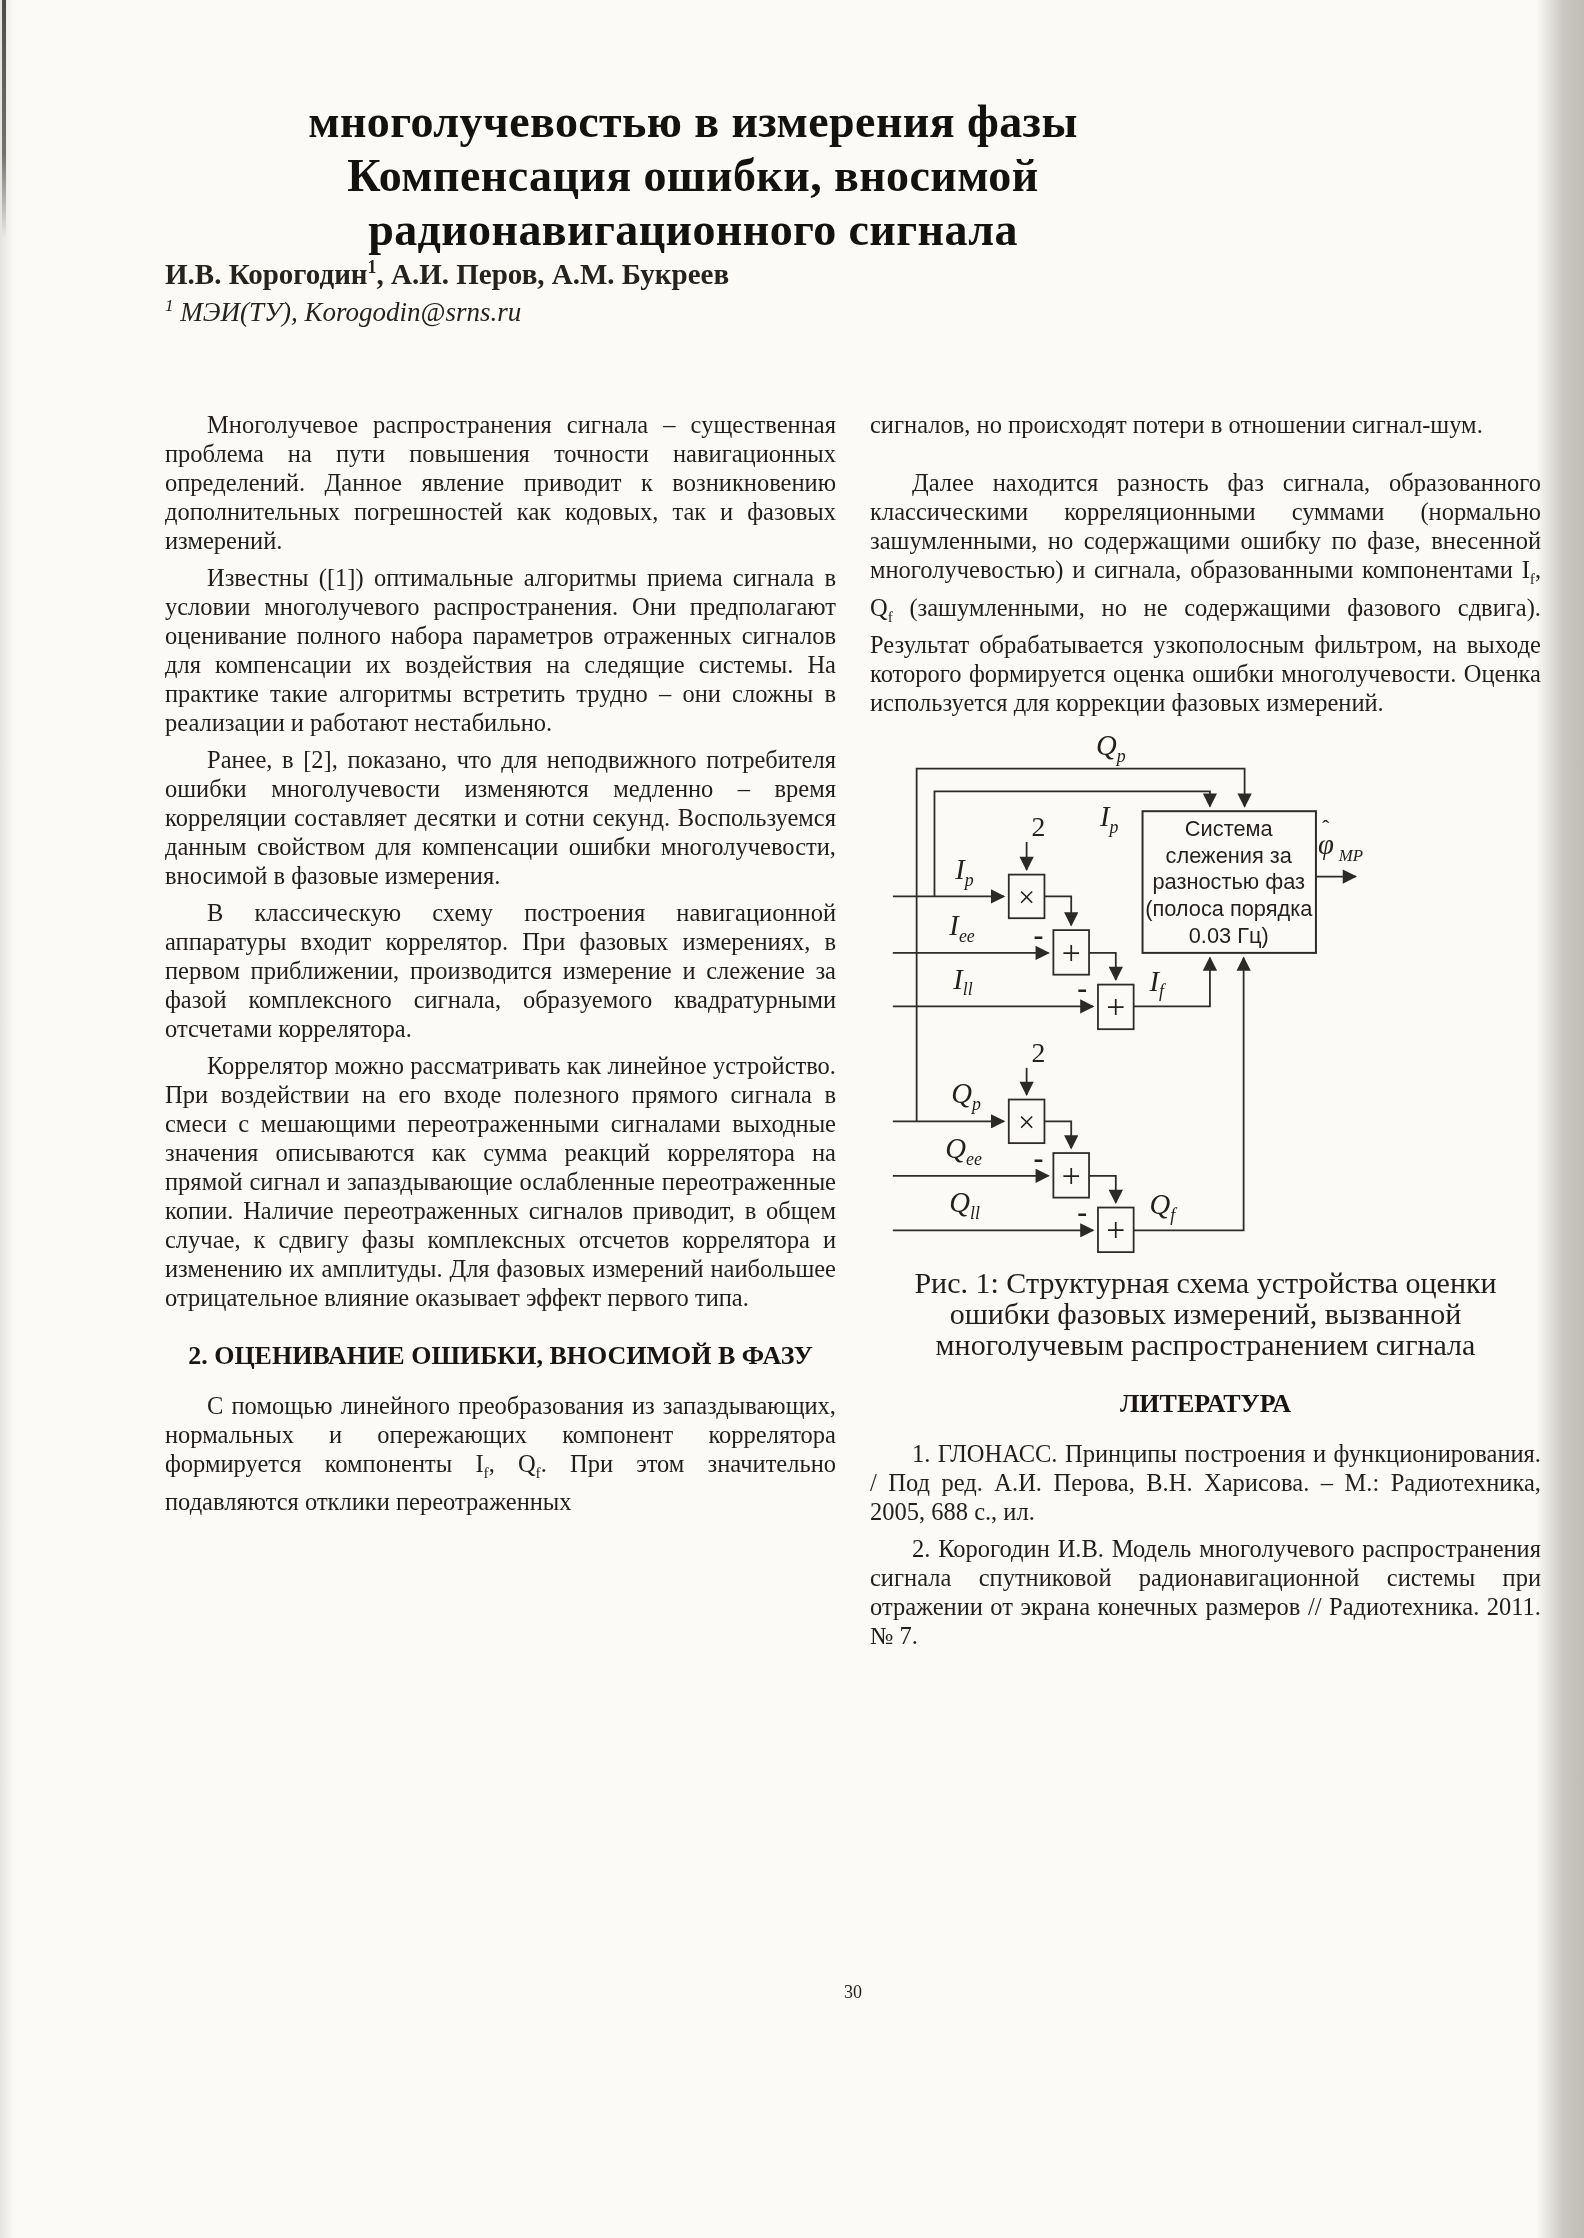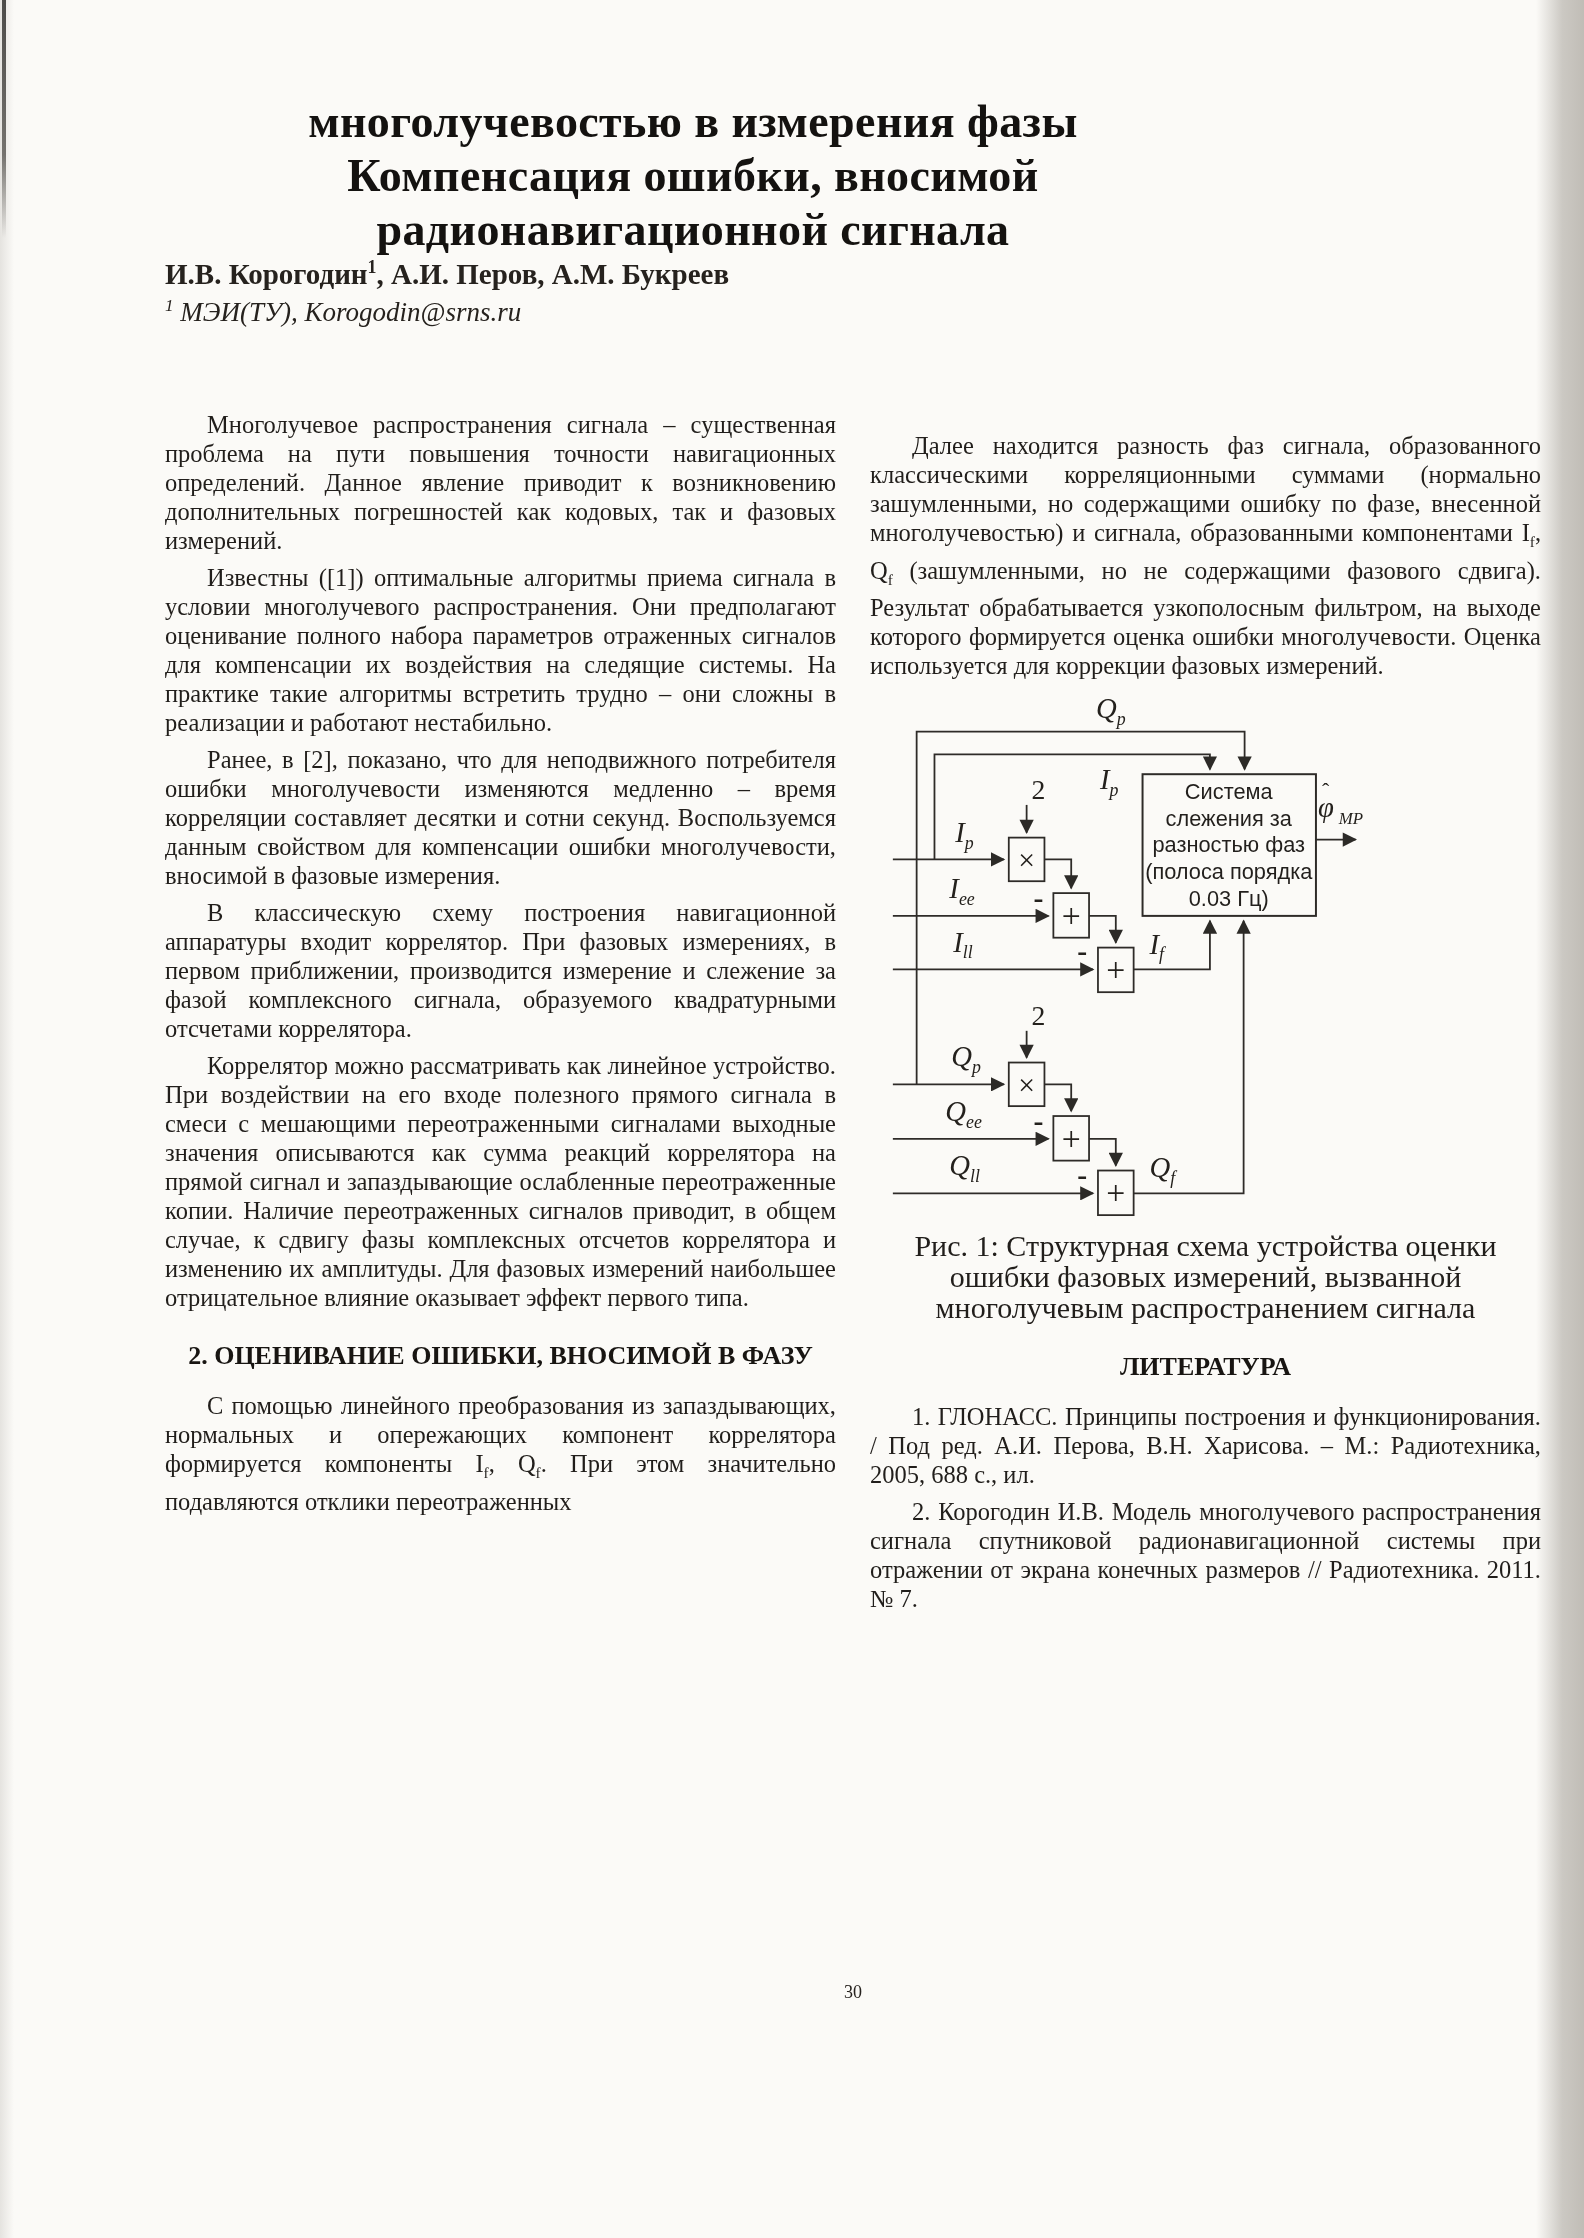--- a/index.html
+++ b/index.html
@@ -79,39 +79,40 @@
 <body>
 
 <div class="page">
 
   <div class="edge-left-line"></div>
   <div class="edge-left-band"></div>
 
   <div class="header">
     <div class="title-line">многолучевостью в измерения фазы</div>
     <div class="title-line">Компенсация ошибки, вносимой</div>
-    <div class="title-line">радионавигационной сигнала</div>
+    <div class="title-line">радионавигационного сигнала</div>
     <div class="authors"><span>И.В. Корогодин</span><sup>1</sup><span>, А.И. Перов, А.М. Букреев</span></div>
     <div class="affil"><sup>1</sup><span> МЭИ(ТУ), Korogodin@srns.ru</span></div>
   </div>
 
   <div class="columns">
 
     <div class="col">
         <div class="para">Многолучевое распространения сигнала – существенная проблема на пути повышения точности навигационных определений. Данное явление приводит к возникновению дополнительных погрешностей как кодовых, так и фазовых измерений.</div>
         <div class="para">Известны ([1]) оптимальные алгоритмы приема сигнала в условии многолучевого распространения. Они предполагают оценивание полного набора параметров отраженных сигналов для компенсации их воздействия на следящие системы. На практике такие алгоритмы встретить трудно – они сложны в реализации и работают нестабильно.</div>
         <div class="para">Ранее, в [2], показано, что для неподвижного потребителя ошибки многолучевости изменяются медленно – время корреляции составляет десятки и сотни секунд. Воспользуемся данным свойством для компенсации ошибки многолучевости, вносимой в фазовые измерения.</div>
         <div class="para">В классическую схему построения навигационной аппаратуры входит коррелятор. При фазовых измерениях, в первом приближении, производится измерение и слежение за фазой комплексного сигнала, образуемого квадратурными отсчетами коррелятора.</div>
         <div class="para">Коррелятор можно рассматривать как линейное устройство. При воздействии на его входе полезного прямого сигнала в смеси с мешающими переотраженными сигналами выходные значения описываются как сумма реакций коррелятора на прямой сигнал и запаздывающие ослабленные переотраженные копии.  Наличие переотраженных сигналов приводит, в общем случае, к сдвигу фазы комплексных отсчетов коррелятора и изменению их амплитуды. Для фазовых измерений наибольшее отрицательное влияние оказывает эффект первого типа.</div>
         <div class="sec-heading">2. ОЦЕНИВАНИЕ ОШИБКИ, ВНОСИМОЙ В ФАЗУ</div>
         <div class="para">С помощью линейного преобразования из запаздывающих, нормальных и опережающих компонент коррелятора формируется компоненты I<sub>f</sub>, Q<sub>f</sub>. При этом значительно подавляются отклики переотраженных</div>
       </div>
 
     <div class="col">
       <div>
+          <div class="para noindent">сигналов, но происходят потери в отношении сигнал-шум.</div>
           <div class="para gap">Далее находится разность фаз сигнала, образованного классическими корреляционными суммами (нормально зашумленными, но содержащими ошибку по фазе, внесенной многолучевостью) и сигнала, образованными компонентами I<sub>f</sub>, Q<sub>f</sub> (зашумленными, но не содержащими фазового сдвига). Результат обрабатывается узкополосным фильтром, на выходе которого формируется оценка ошибки многолучевости. Оценка используется для коррекции фазовых измерений.</div>
         </div>
 
       <div class="figure">
         <svg width="664" height="540" viewBox="0 0 670 545">
           <defs>
             <marker id="arr" viewBox="0 0 10 10" refX="9" refY="5" markerWidth="9" markerHeight="8" orient="auto-start-reverse">
               <path d="M0 0 L10 5 L0 10 z" fill="#2c2a27"></path>
             </marker>
           </defs>

